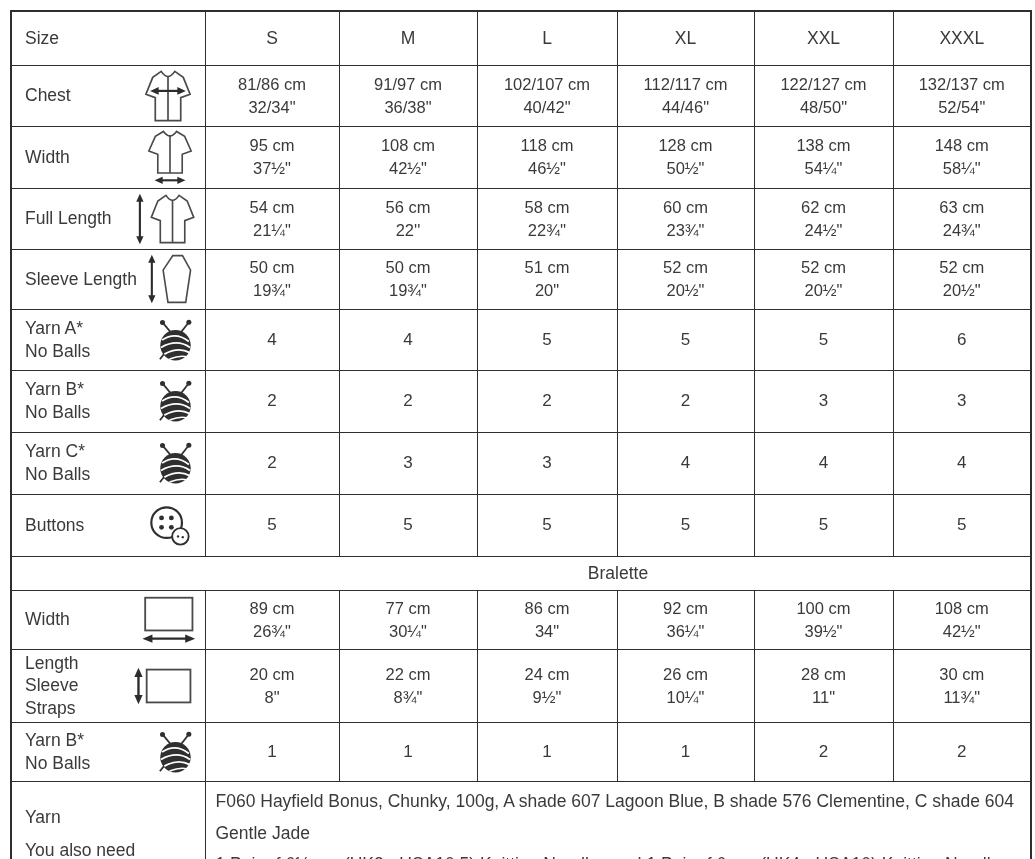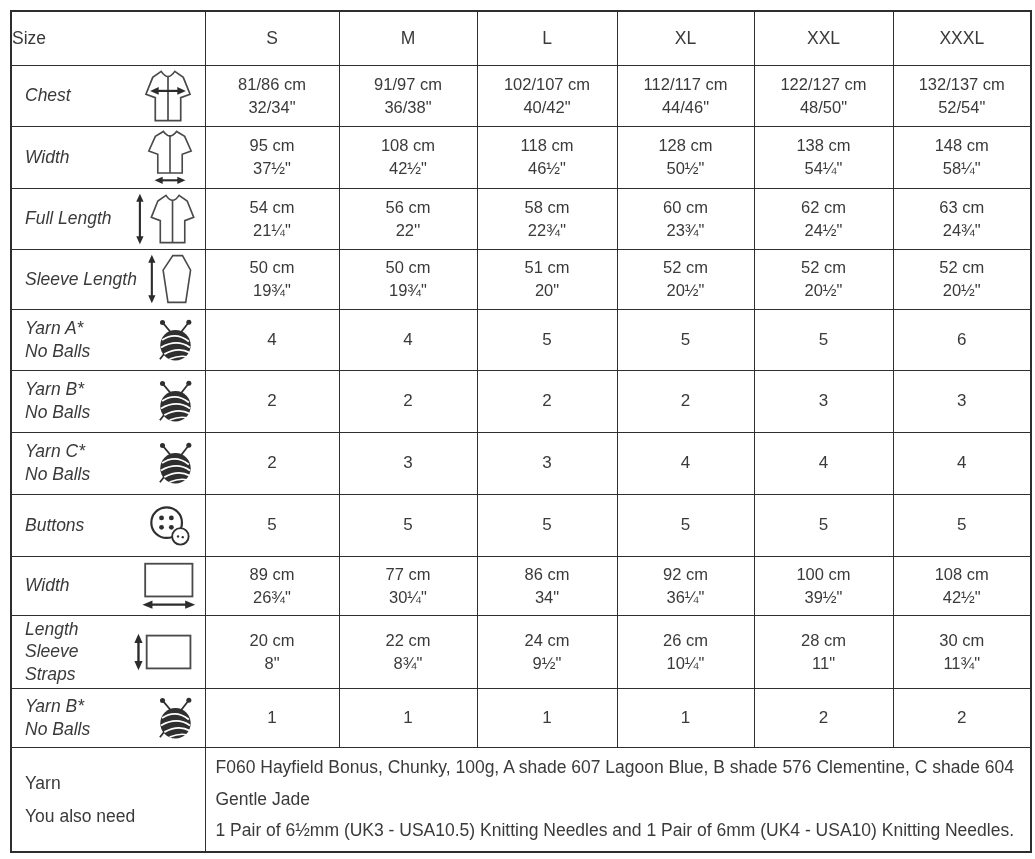--- a/index.html
+++ b/index.html
@@ -6,23 +6,23 @@
   body{
     width:1035px;height:859px;background:#ffffff;
     font-family:"Liberation Sans",sans-serif;color:#3a3a3a;
     position:relative;overflow:hidden;
   }
   .page{position:absolute;left:10px;top:10px;width:1020px;}
   table.size-table{border-collapse:collapse;table-layout:fixed;width:1020px;border:2.6px solid #2e2e2e;}
   td{border:1.6px solid #2e2e2e;padding:0;vertical-align:middle;}
   tr.h54{height:54px}tr.h61{height:61px}tr.h60{height:60px}tr.h62{height:62px}
   tr.h34{height:34px}tr.h59{height:59px}tr.h69{height:69px}
-  .size-head{font-size:17.5px;text-align:left;}
+  .size-head{font-size:17.5px;text-align:left;padding-left:13px;}
   .col-head{font-size:17.5px;text-align:center;}
-  .lc{display:flex;align-items:center;justify-content:space-between;padding:2px 8px 2px 13px;font-style:italic;}
+  .lc{display:flex;align-items:center;justify-content:space-between;padding:2px 8px 2px 13px;}
   .ltext{font-size:17.5px;line-height:1.3;text-align:left;}
   .licon{flex:0 0 auto;display:flex;align-items:center;}
   .val{text-align:center;font-size:16.5px;line-height:1.38;margin-left:31px;}
   .cnt{text-align:center;font-size:17px;}
   .bralette-cell{padding-left:194px;text-align:center;font-size:17.5px;}
   .need-label{padding:4px 6px 4px 13px;font-size:17.5px;line-height:1.85;text-align:left;}
   .need-text{padding:4px 6px 4px 10px;font-size:17.5px;line-height:1.82;text-align:left;}
   svg{display:block;}
   .ic-stroke{stroke:#4a4a4a;fill:none;stroke-width:2;}
   .arrow{stroke:#2c2c2c;stroke-width:2.6;}
@@ -328,20 +328,23 @@
             </div>
     </td>
     <td class="cnt">5</td>
     <td class="cnt">5</td>
     <td class="cnt">5</td>
     <td class="cnt">5</td>
     <td class="cnt">5</td>
     <td class="cnt">5</td>
   </tr>
 
+  <tr class="h34">
+    <td colspan="7" class="bralette-cell">Bralette</td>
+  </tr>
 
   <tr class="h59">
     <td>
             <div class="lc">
       <div class="ltext">Width</div>
       <div class="licon">
         <svg width="60" height="50" viewBox="0 0 66 55">
           <rect class="ic-stroke" x="9" y="3" width="52" height="36"></rect>
           <line class="arrow" x1="13" y1="48" x2="57" y2="48"></line>
           <polygon class="ah" points="6,48 17,43.5 17,52.5"></polygon>

